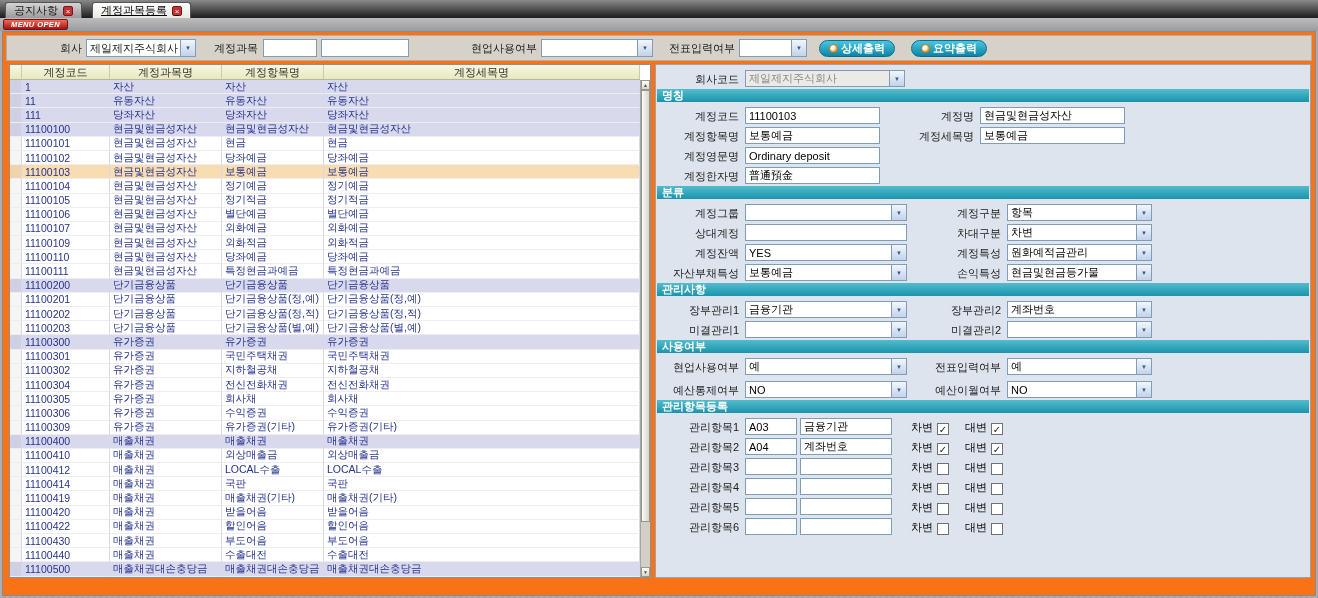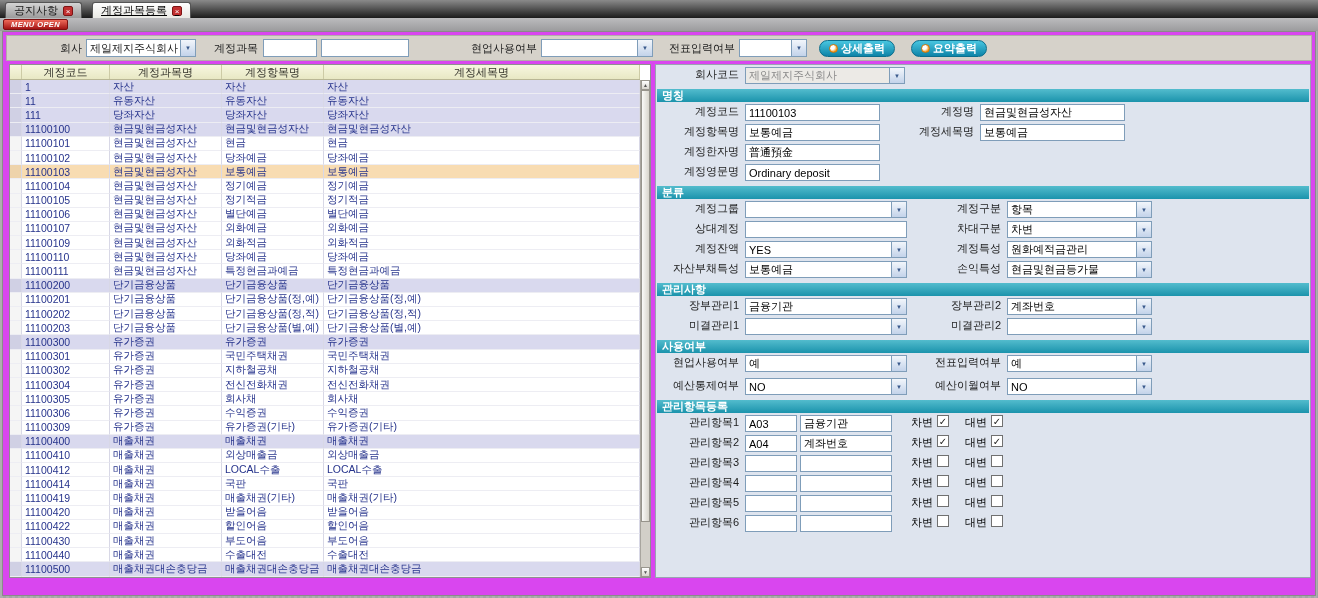--- a/index.html
+++ b/index.html
@@ -20,21 +20,21 @@
   .tclose{width:10px;height:10px;background:#c23030;color:#fff;font-size:8px;line-height:9px;
     text-align:center;border-radius:2px;border:1px solid #7d1414;}
   
   .menustrip{position:absolute;left:0;top:18px;width:100%;height:13px;
     background:linear-gradient(#bcbcbe,#9b9b9d);}
   .menu-open{position:absolute;left:3px;top:1px;height:11px;padding:0 7px;
     background:linear-gradient(#ef6a5a,#a31414);border:1px solid #7c0f0f;border-radius:2px;
     color:#fff;font-size:7.5px;font-weight:bold;font-style:italic;line-height:9px;letter-spacing:.4px;}
   
   .appwin{position:absolute;left:2px;top:31px;right:2px;bottom:2px;
-    background:#d946ef;border:1px solid #8a8a8a;}
+    background:#f97316;border:1px solid #8a8a8a;}
   
   .filterbar{position:absolute;left:3px;top:3px;right:3px;height:26px;background:#d6d2ca;
     border:1px solid #b2afa8;display:flex;align-items:center;font-size:11px;color:#1c1c1c;}
   .flbl{white-space:nowrap;}
   .fin{height:18px;border:1px solid #7f9db9;background:#fff;font-size:11px;padding:0 3px;font-family:inherit;}
   .sel{height:18px;background:#fff;border:1px solid #7f9db9;display:flex;align-items:center;}
   .sel .sel-val{flex:1;padding:0 3px;font-size:11px;white-space:nowrap;overflow:hidden;}
   .sel .sel-btn{width:15px;height:100%;background:linear-gradient(#f2f6fb,#c3d3ea);
     border-left:1px solid #7f9db9;font-size:6px;color:#3a5a8c;
     display:flex;align-items:center;justify-content:center;flex:none;}
@@ -62,21 +62,21 @@
     border:1px solid #9a978f;font-size:5px;color:#555;text-align:center;line-height:9px;}
   .sarr.up{top:0;} .sarr.down{bottom:0;}
   .sthumb{position:absolute;left:0;top:10px;width:9px;height:432px;
     background:linear-gradient(90deg,#fafaf8,#d8d5cc);border:1px solid #97948c;}
   
   .panel{position:absolute;left:652px;top:32px;right:4px;bottom:17px;background:#dee4ee;
     border:1px solid #9aa2b2;overflow:hidden;padding:1px;}
   .sech{height:13px;background:linear-gradient(#53bccd,#1b93ac);color:#fff;font-size:11px;
     font-weight:bold;line-height:13px;padding-left:5px;margin-bottom:1px;}
   .secbody{padding:1px 0 2px;}
-  .frow{display:flex;align-items:flex-start;height:20px;}
+  .frow{display:flex;align-items:flex-end;height:20px;}
   .flabel{width:88px;text-align:right;padding-right:6px;font-size:11px;color:#1c1c1c;
     white-space:nowrap;overflow:hidden;flex:none;}
   .flabel.second{width:100px;}
   .fin2{height:17px;border:1px solid #7f9db9;background:#fff;font-size:11px;padding:0 3px;font-family:inherit;flex:none;}
   .sel2{height:17px;background:#fff;border:1px solid #7f9db9;display:flex;align-items:center;flex:none;}
   .sel2 .sel-val{flex:1;padding:0 3px;font-size:11px;white-space:nowrap;overflow:hidden;}
   .sel2 .sel-btn{width:15px;height:100%;background:linear-gradient(#f2f6fb,#c3d3ea);
     border-left:1px solid #7f9db9;font-size:6px;color:#3a5a8c;
     display:flex;align-items:center;justify-content:center;flex:none;}
   .sel2.dis{background:#eceae6;} .sel2.dis .sel-val{color:#8a8a8a;}
@@ -415,26 +415,26 @@
             <span class="flabel second">계정명</span>
             <input class="fin2" value="현금및현금성자산" style="width: 145px;">
           </div>
           <div class="frow">
             <span class="flabel">계정항목명</span>
             <input class="fin2" value="보통예금" style="width: 135px;">
             <span class="flabel second">계정세목명</span>
             <input class="fin2" value="보통예금" style="width: 145px;">
           </div>
           <div class="frow">
+            <span class="flabel">계정영문명</span>
+            <input class="fin2" value="Ordinary deposit" style="width: 135px;">
+          </div>
+          <div class="frow">
             <span class="flabel">계정한자명</span>
             <input class="fin2" value="普通預金" style="width: 135px;">
-          </div>
-          <div class="frow">
-            <span class="flabel">계정영문명</span>
-            <input class="fin2" value="Ordinary deposit" style="width: 135px;">
           </div>
         </div>
         <div class="sech">분류</div>
         <div class="secbody">
           <div class="frow">
             <span class="flabel">계정그룹</span>
             <div class="sel2" style="width: 162px;">
               <span class="sel-val"></span>
               <span class="sel-btn">▼</span>
             </div>

